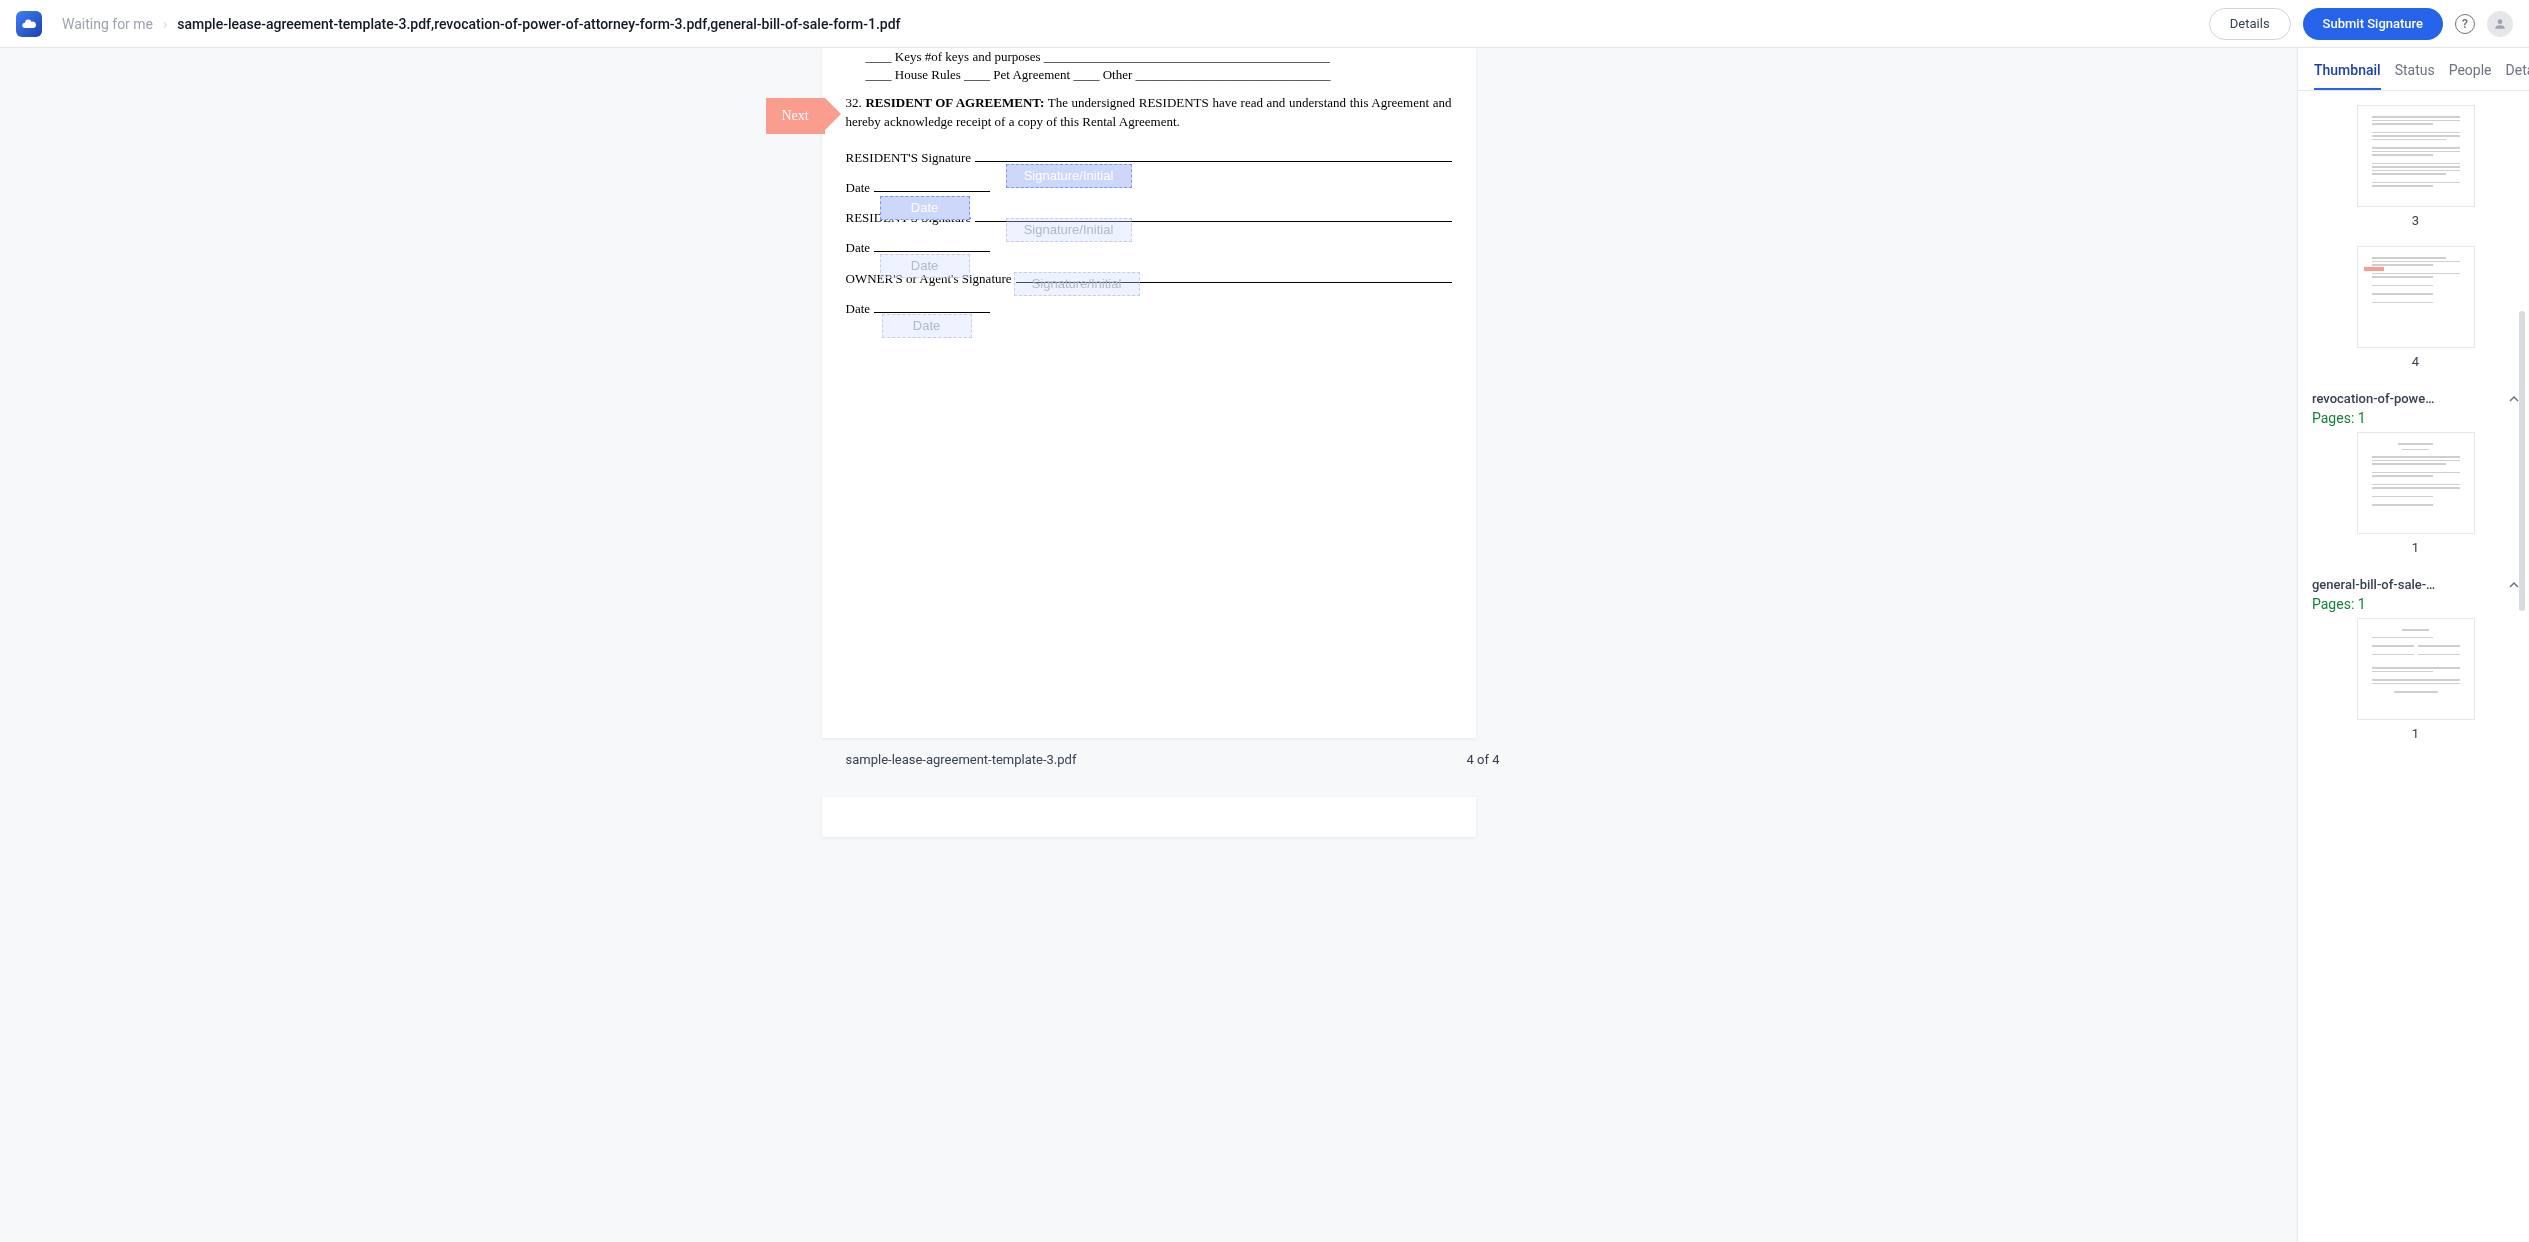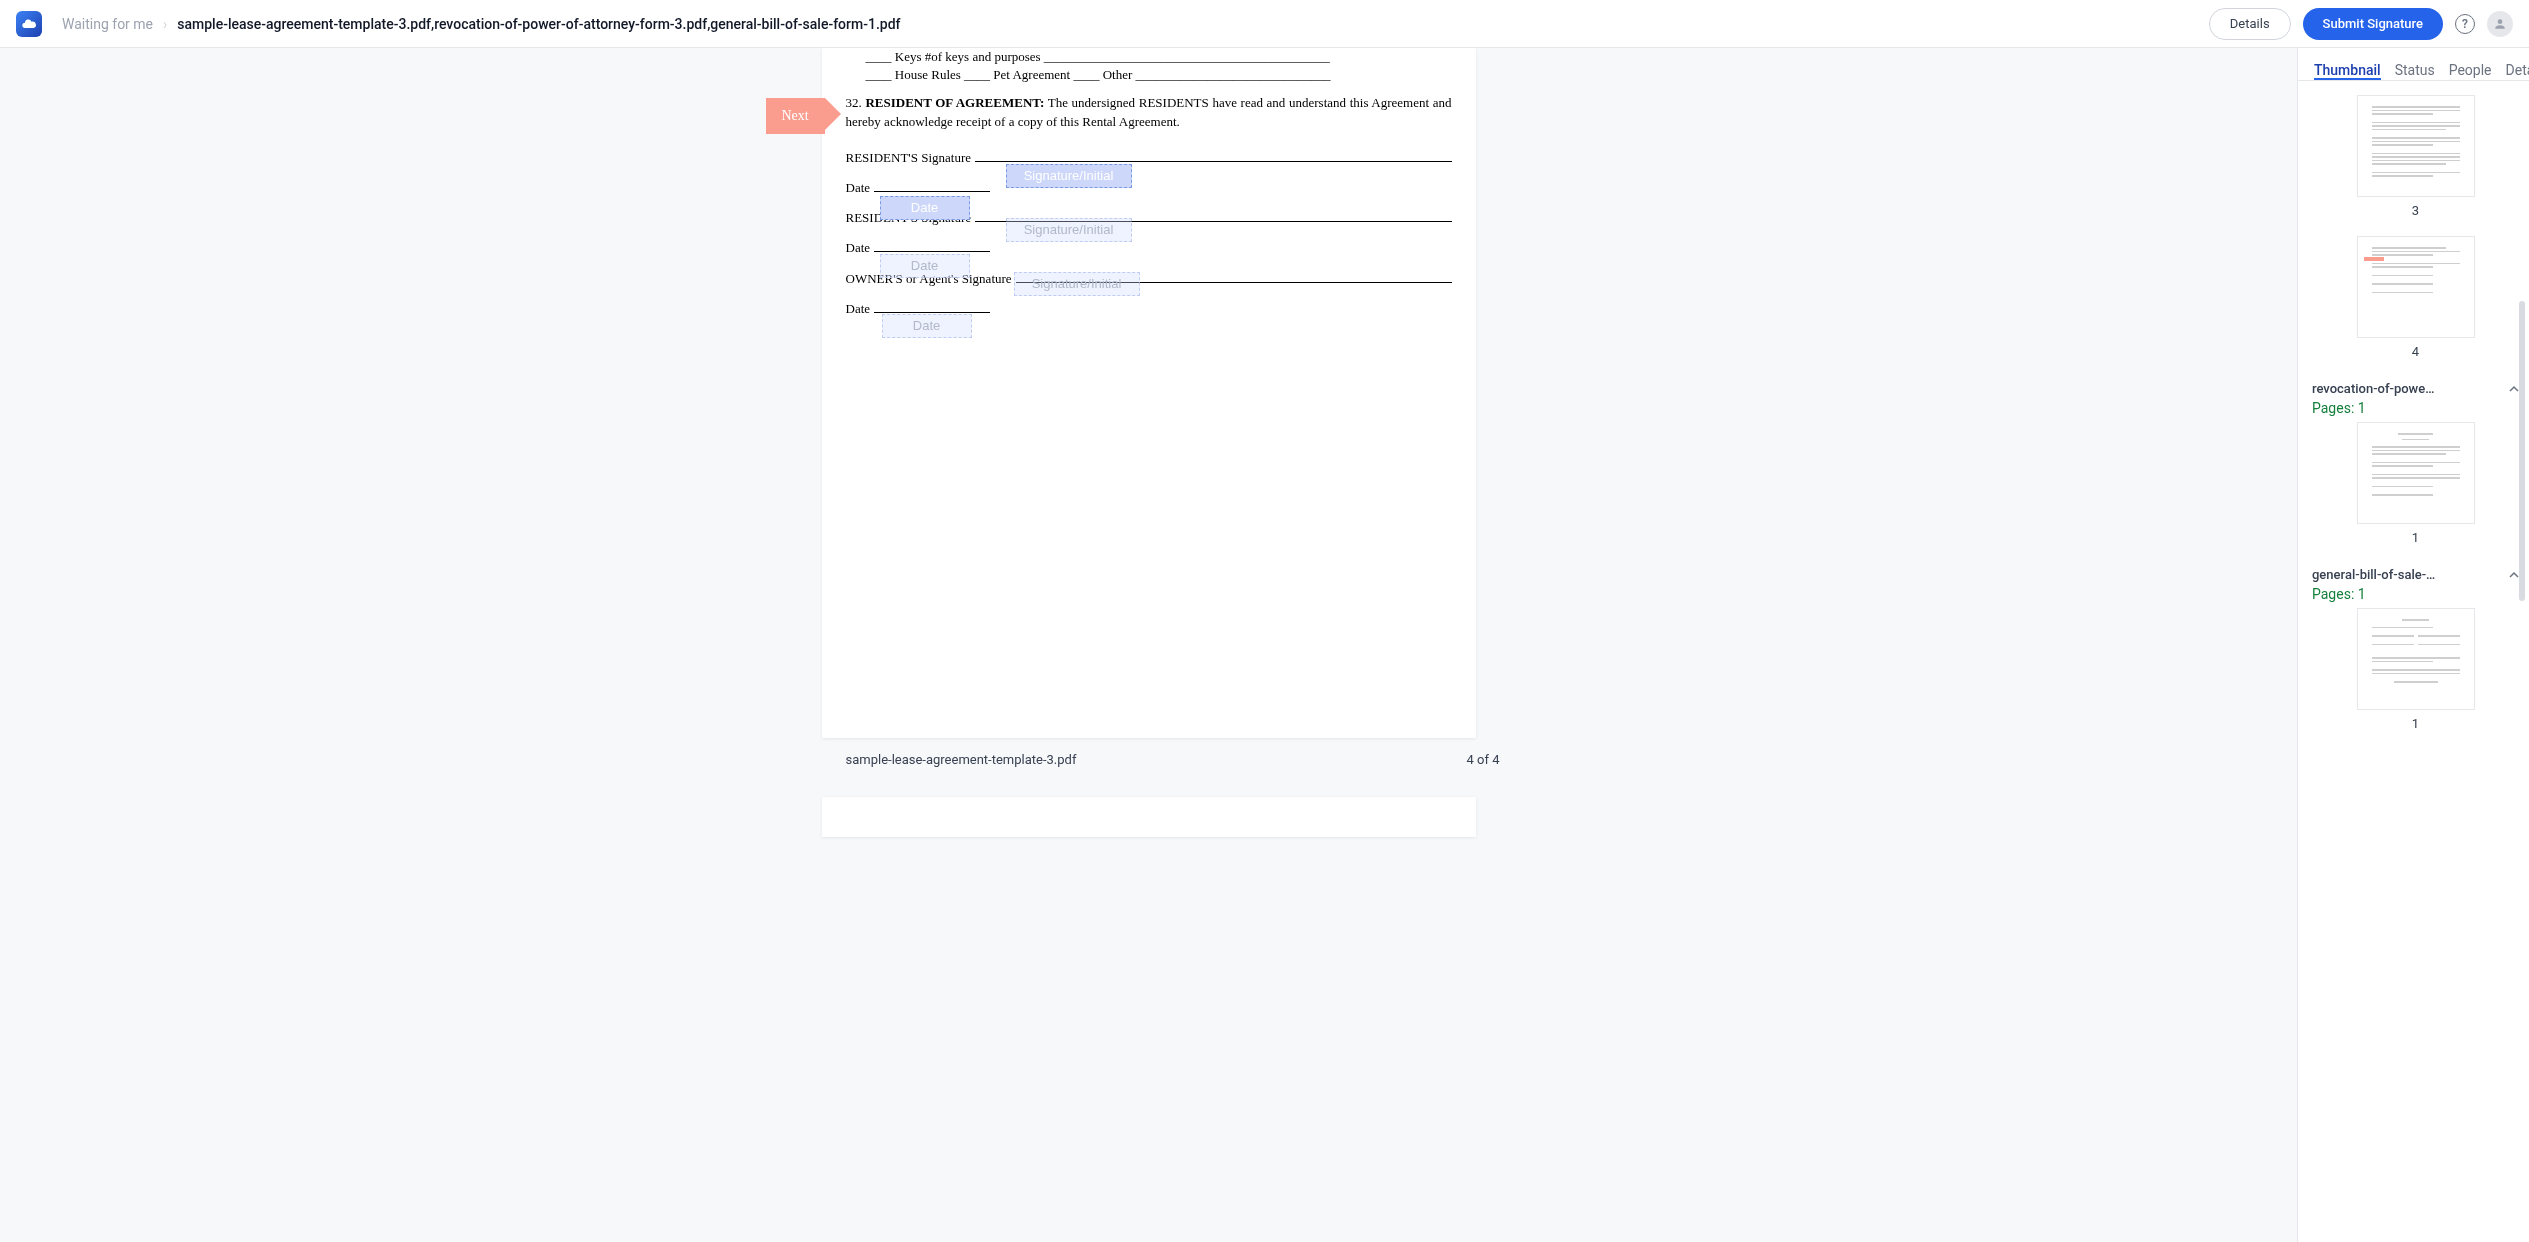--- a/index.html
+++ b/index.html
@@ -46,21 +46,21 @@
 
 
 .doc-footer { width: 654px; display: flex; justify-content: space-between; font-size: 13px; color: #374151; margin-bottom: 30px; margin-left: 48px; }
 
 
 .next-doc-page { width: 654px; height: 40px; background: #fff; box-shadow: 0 1px 3px rgba(0,0,0,0.08); }
 
 
 .sidebar { width: 232px; background: #fff; border-left: 1px solid #e5e7eb; display: flex; flex-direction: column; overflow: hidden; }
 .sidebar-tabs { display: flex; gap: 14px; padding: 14px 16px 0 16px; border-bottom: 1px solid #e5e7eb; font-size: 14px; }
-.sidebar-tab { cursor: pointer; color: #6b7280; border-bottom: 2px solid transparent; }
+.sidebar-tab { padding-bottom: 10px; cursor: pointer; color: #6b7280; border-bottom: 2px solid transparent; }
 .sidebar-tab.active { color: #1e40af; border-bottom-color: #2563eb; font-weight: 500; }
 .sidebar-content { flex: 1; overflow-y: auto; padding: 14px 10px 20px 14px; position: relative; }
 .thumb { width: 118px; height: 102px; background: #fff; border: 1px solid #e5e7eb; margin: 0 auto 6px; display: flex; flex-direction: column; padding: 10px 14px; gap: 2px; font-size: 4px; color: #999; overflow: hidden; position: relative; }
 .thumb-line { height: 1.5px; background: #cfcfcf; }
 .thumb-line.short { width: 70%; }
 .thumb-line.med { width: 85%; }
 .thumb-line.gap { background: transparent; height: 3px; }
 .thumb .active-mark { position: absolute; left: 6px; top: 20px; width: 20px; height: 4px; background: #fa9d8f; }
 .thumb-label { text-align: center; font-size: 13px; color: #374151; margin-bottom: 18px; }
 .doc-group-header { display: flex; align-items: center; justify-content: space-between; padding: 2px 0; }

